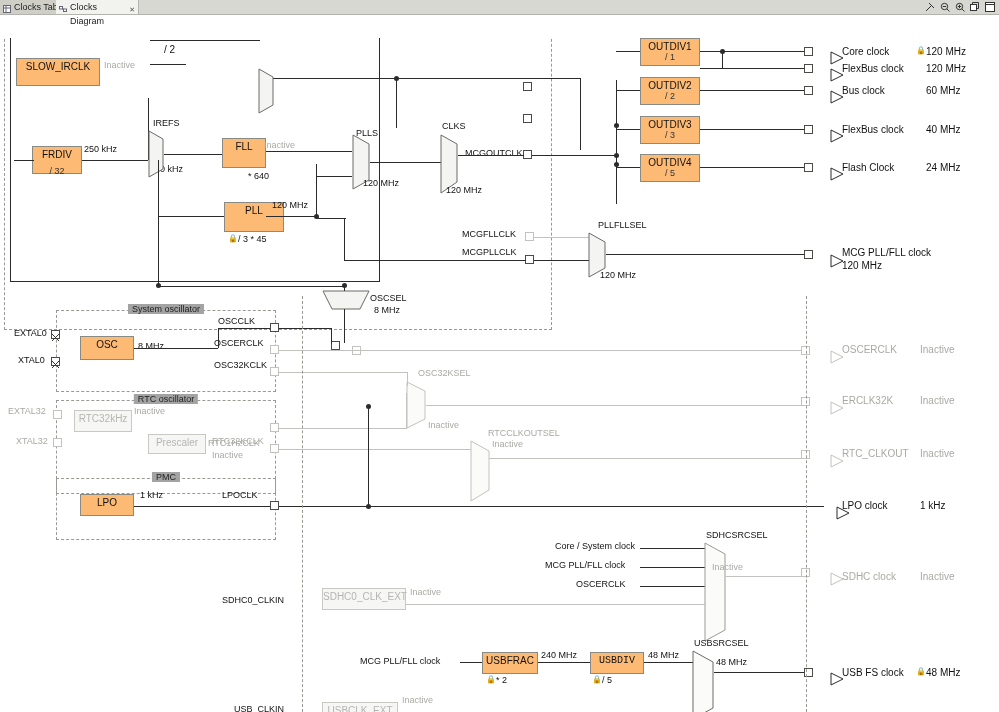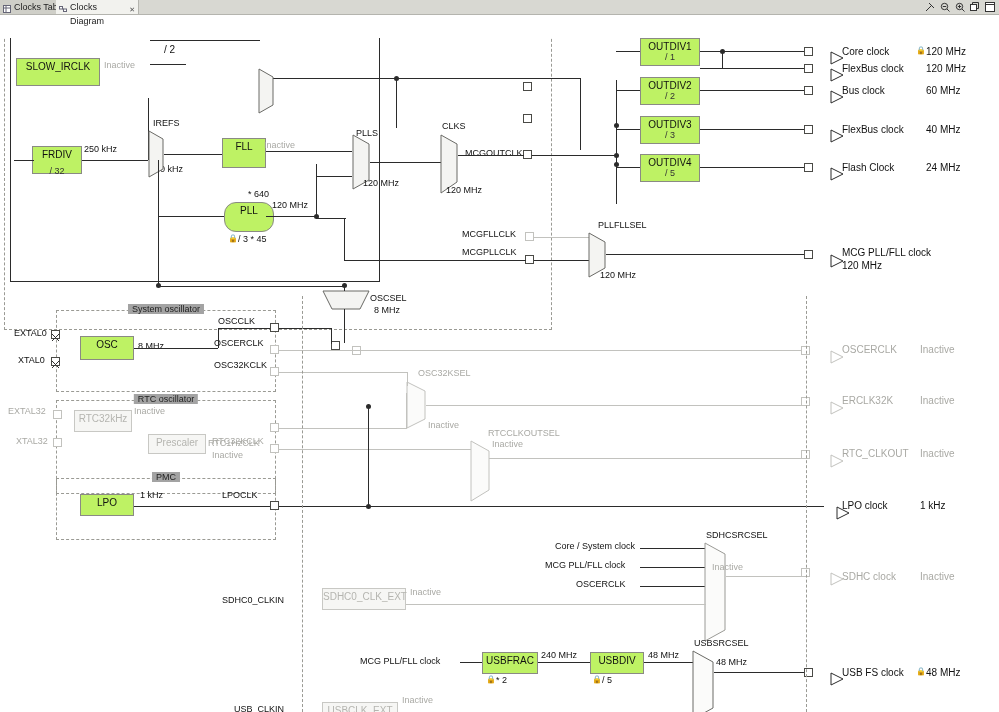--- a/index.html
+++ b/index.html
@@ -20,21 +20,21 @@
   .toolbar{position:absolute;left:0;top:15px;width:999px;height:22px;background:#f0f0ec;border-bottom:1px solid #c9c9c3;}
   .fieldset{position:absolute;border:1px solid #bcbcb6;border-radius:2px;height:16px;}
   .legend{position:absolute;top:-6px;left:4px;background:#f0f0ec;padding:0 2px;font-size:8px;color:#444;}
   .combo{position:absolute;height:13px;border:1px solid #a8a8a2;background:#fff;font-size:9px;line-height:13px;padding:0 14px 0 3px;color:#111;}
   .combo .arrow{position:absolute;right:0;top:0;width:12px;height:13px;background:#e4e4de;border-left:1px solid #bcbcb6;}
   .combo .arrow:after{content:"";position:absolute;left:3px;top:5px;border-left:3px solid transparent;border-right:3px solid transparent;border-top:4px solid #333;}
 
   
   .canvas{position:absolute;left:0;top:38px;width:999px;height:674px;background:#fff;overflow:hidden;}
 
-  .box{position:absolute;box-sizing:border-box;border:1px solid #8a8a84;background:#bef264;text-align:center;font-size:10px;color:#111;}
+  .box{position:absolute;box-sizing:border-box;border:1px solid #8a8a84;background:#fdba74;text-align:center;font-size:10px;color:#111;}
   .box .ttl{display:block;padding-top:2px;}
   .box .sub{display:block;font-size:9px;color:#333;}
   .box.dim{color:#b5b5b0;border-color:#c8c8c4;background:#f6f6f4;}
 
   .grp{position:absolute;box-sizing:border-box;border:1px dashed #9a9a94;}
   .grp .glab{position:absolute;top:-7px;left:50%;transform:translateX(-50%);background:#a3a3a3;padding:0 4px;font-size:9px;color:#222;white-space:nowrap;}
 
   .lbl{position:absolute;font-size:10px;color:#111;white-space:nowrap;}
   .lbl.sm{font-size:9px;}
   .lbl.grey{color:#a9a9a4;}
@@ -142,24 +142,24 @@
     <div class="mux" style="left:148px;top:92px;">
       <svg width="16" height="48">
           <polygon points="1,1 15,9 15,39 1,47" fill="#f4f4f2" stroke="#6a6a66"></polygon>
         </svg>
     </div>
     <div class="ln h" style="left:164px;top:116px;width:58px;"></div>
 
     <div class="box" style="left:222px;top:100px;width:44px;height:30px;">
       <span class="ttl">FLL</span>
     </div>
-    <div class="lbl sm" style="left:248px;top:151px;">* 640</div>
+    <div class="lbl sm" style="left:248px;top:133px;">* 640</div>
     <div class="lbl sm grey" style="left:264px;top:102px;">Inactive</div>
 
-    <div class="box" style="left:224px;top:164px;width:50px;height:30px;border-radius:12px;">
+    <div class="box" style="left:224px;top:164px;width:60px;height:30px;">
       <span class="ttl">PLL</span>
     </div>
     <span class="lock" style="left:228px;top:196px;">🔒</span>
     <div class="lbl sm" style="left:238px;top:196px;">/ 3 * 45</div>
     <div class="lbl sm" style="left:272px;top:162px;">120 MHz</div>
 
     <div class="ln h" style="left:158px;top:178px;width:66px;"></div>
     <div class="ln v" style="left:158px;top:122px;height:126px;"></div>
     <div class="dot" style="left:156px;top:245px;"></div>
     <div class="ln h" style="left:266px;top:178px;width:50px;"></div>
@@ -476,21 +476,21 @@
 
     <div class="lbl sm" style="left:360px;top:618px;">MCG PLL/FLL clock</div>
     <div class="ln h" style="left:460px;top:624px;width:28px;"></div>
     <div class="box" style="left:482px;top:614px;width:56px;height:22px;">
       <span class="ttl">USBFRAC</span>
     </div>
     <span class="lock" style="left:486px;top:637px;">🔒</span>
     <div class="lbl sm" style="left:496px;top:637px;">* 2</div>
     <div class="lbl sm" style="left:541px;top:612px;">240 MHz</div>
     <div class="ln h" style="left:538px;top:624px;width:54px;"></div>
-    <div class="box" style="left:590px;top:614px;width:54px;height:22px;">
+    <div class="box" style="left:590px;top:614px;width:54px;height:22px;font-family:Liberation Mono, monospace;">
       <span class="ttl">USBDIV</span>
     </div>
     <span class="lock" style="left:592px;top:637px;">🔒</span>
     <div class="lbl sm" style="left:602px;top:637px;">/ 5</div>
     <div class="lbl sm" style="left:648px;top:612px;">48 MHz</div>
     <div class="ln h" style="left:644px;top:624px;width:50px;"></div>
 
     <div class="lbl sm" style="left:694px;top:600px;">USBSRCSEL</div>
     <div class="mux" style="left:692px;top:612px;">
       <svg width="22" height="70">

